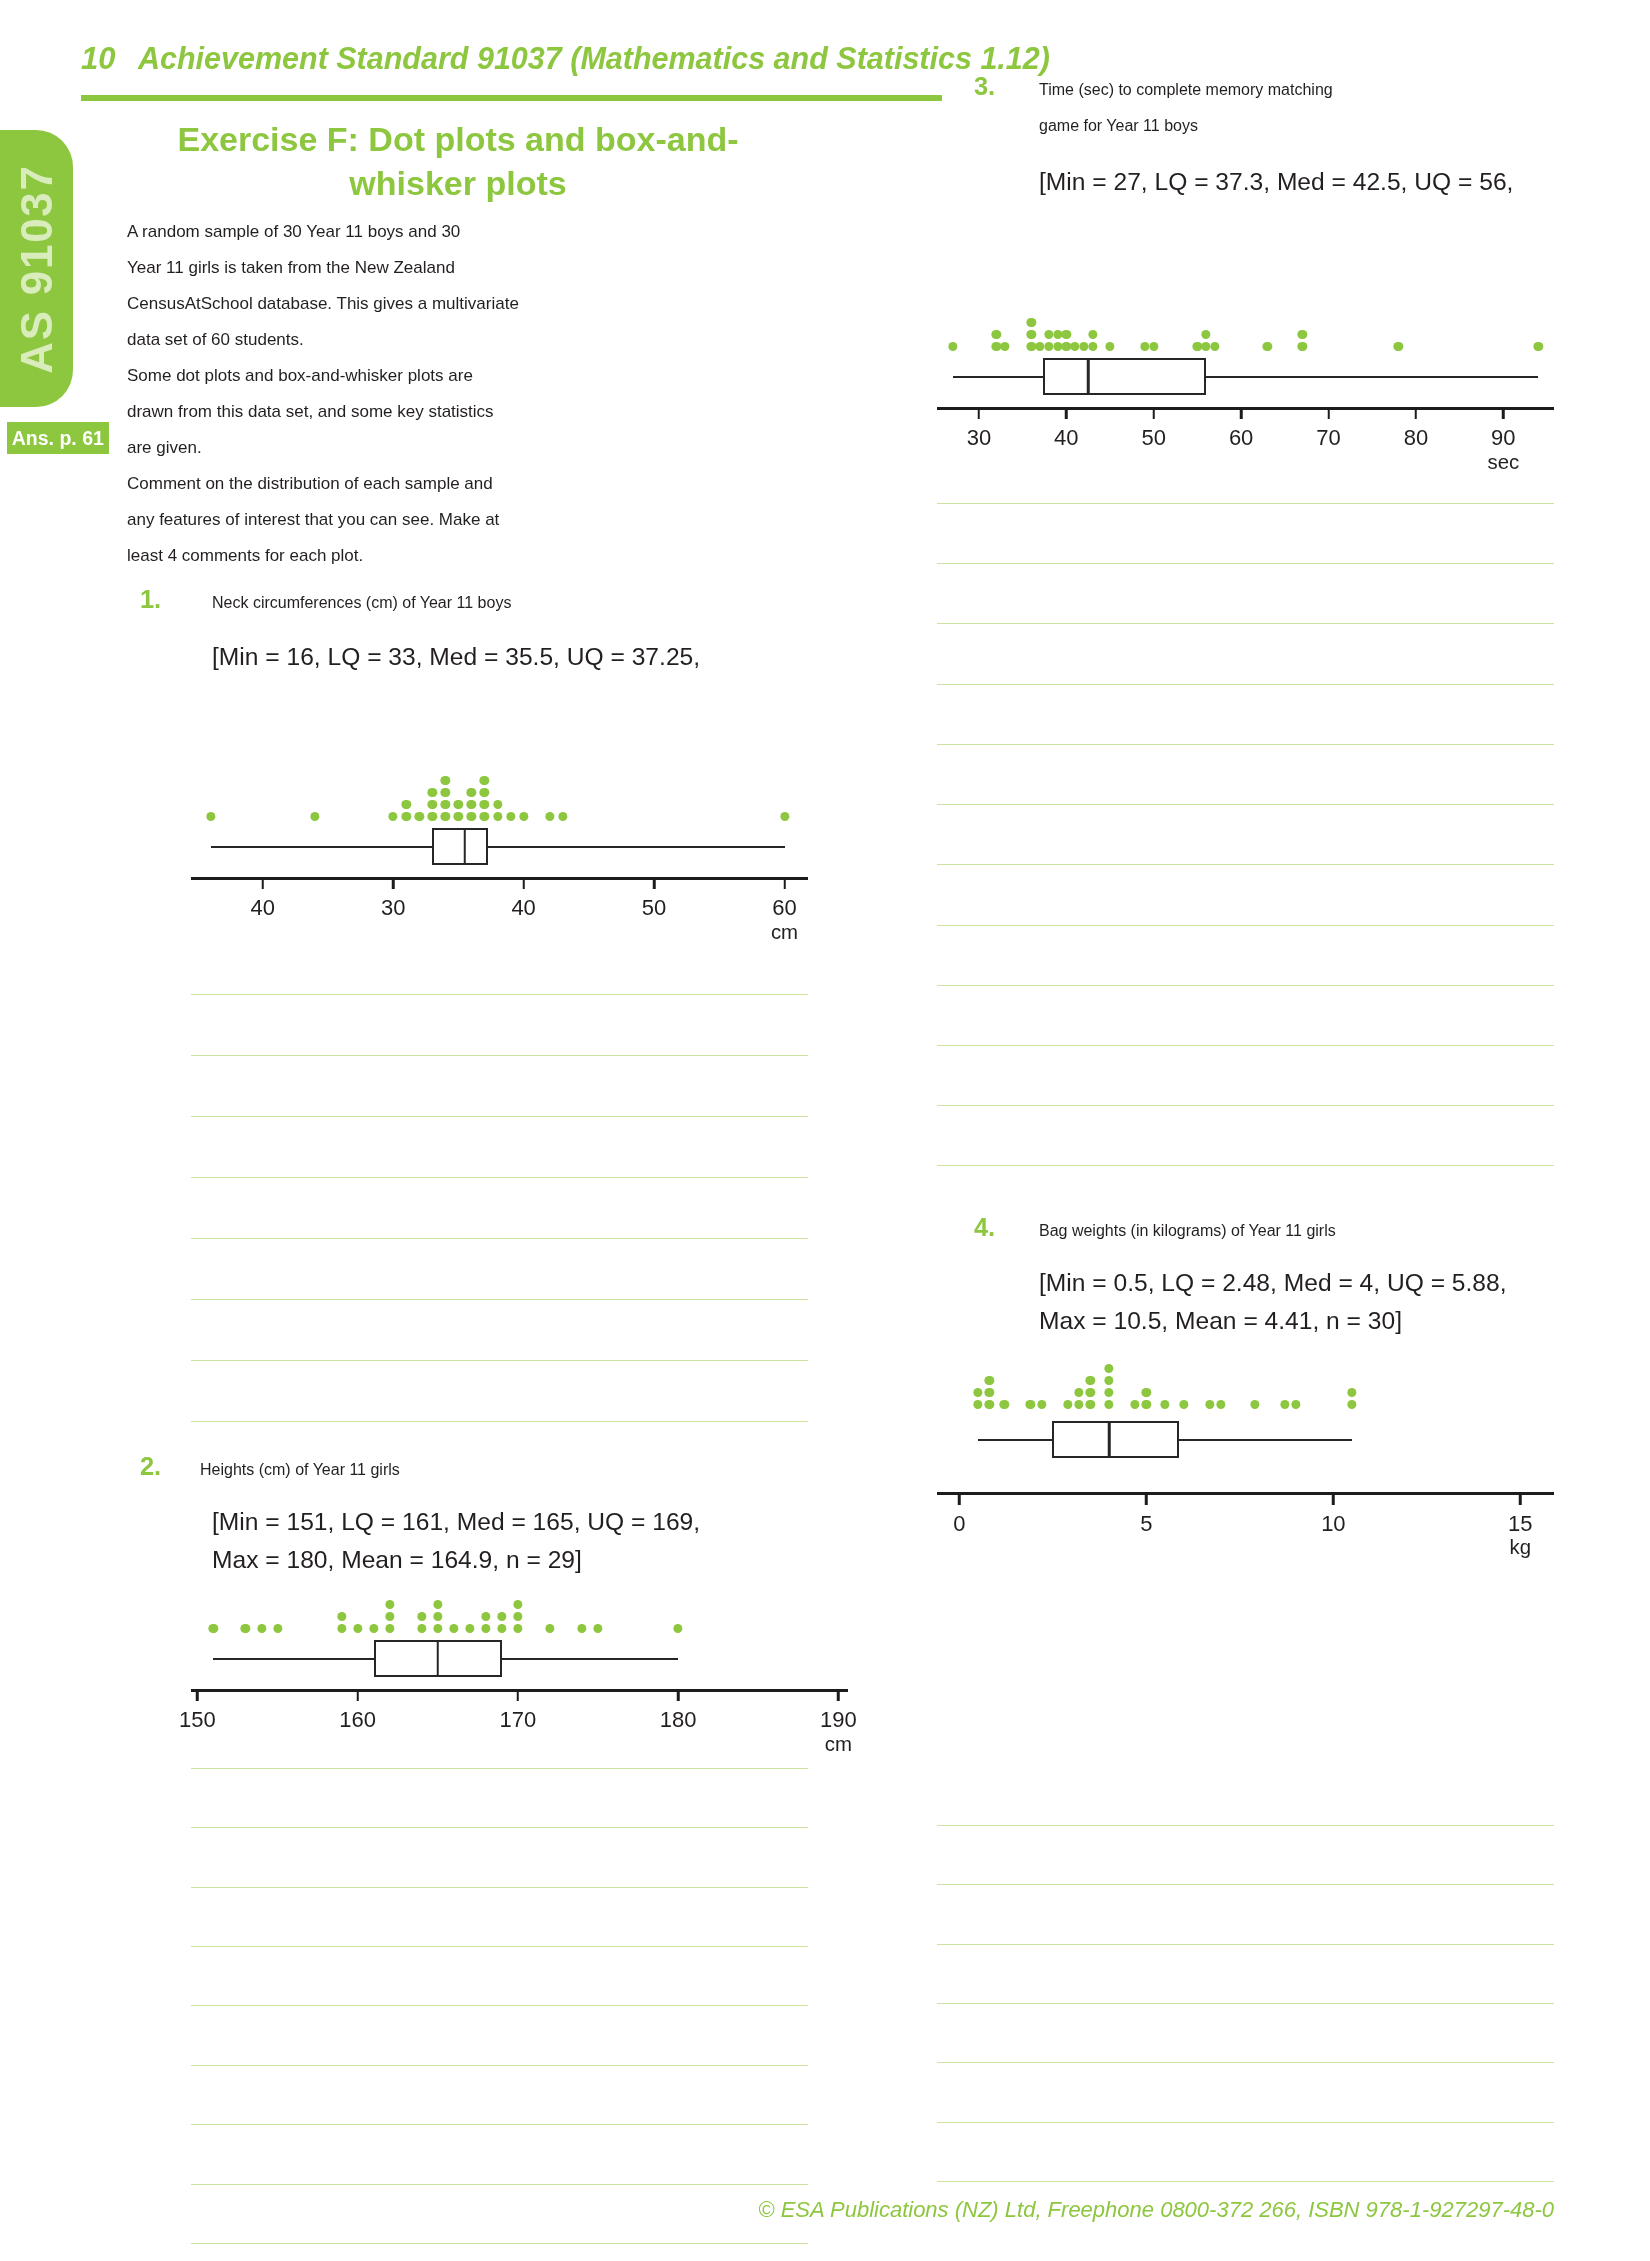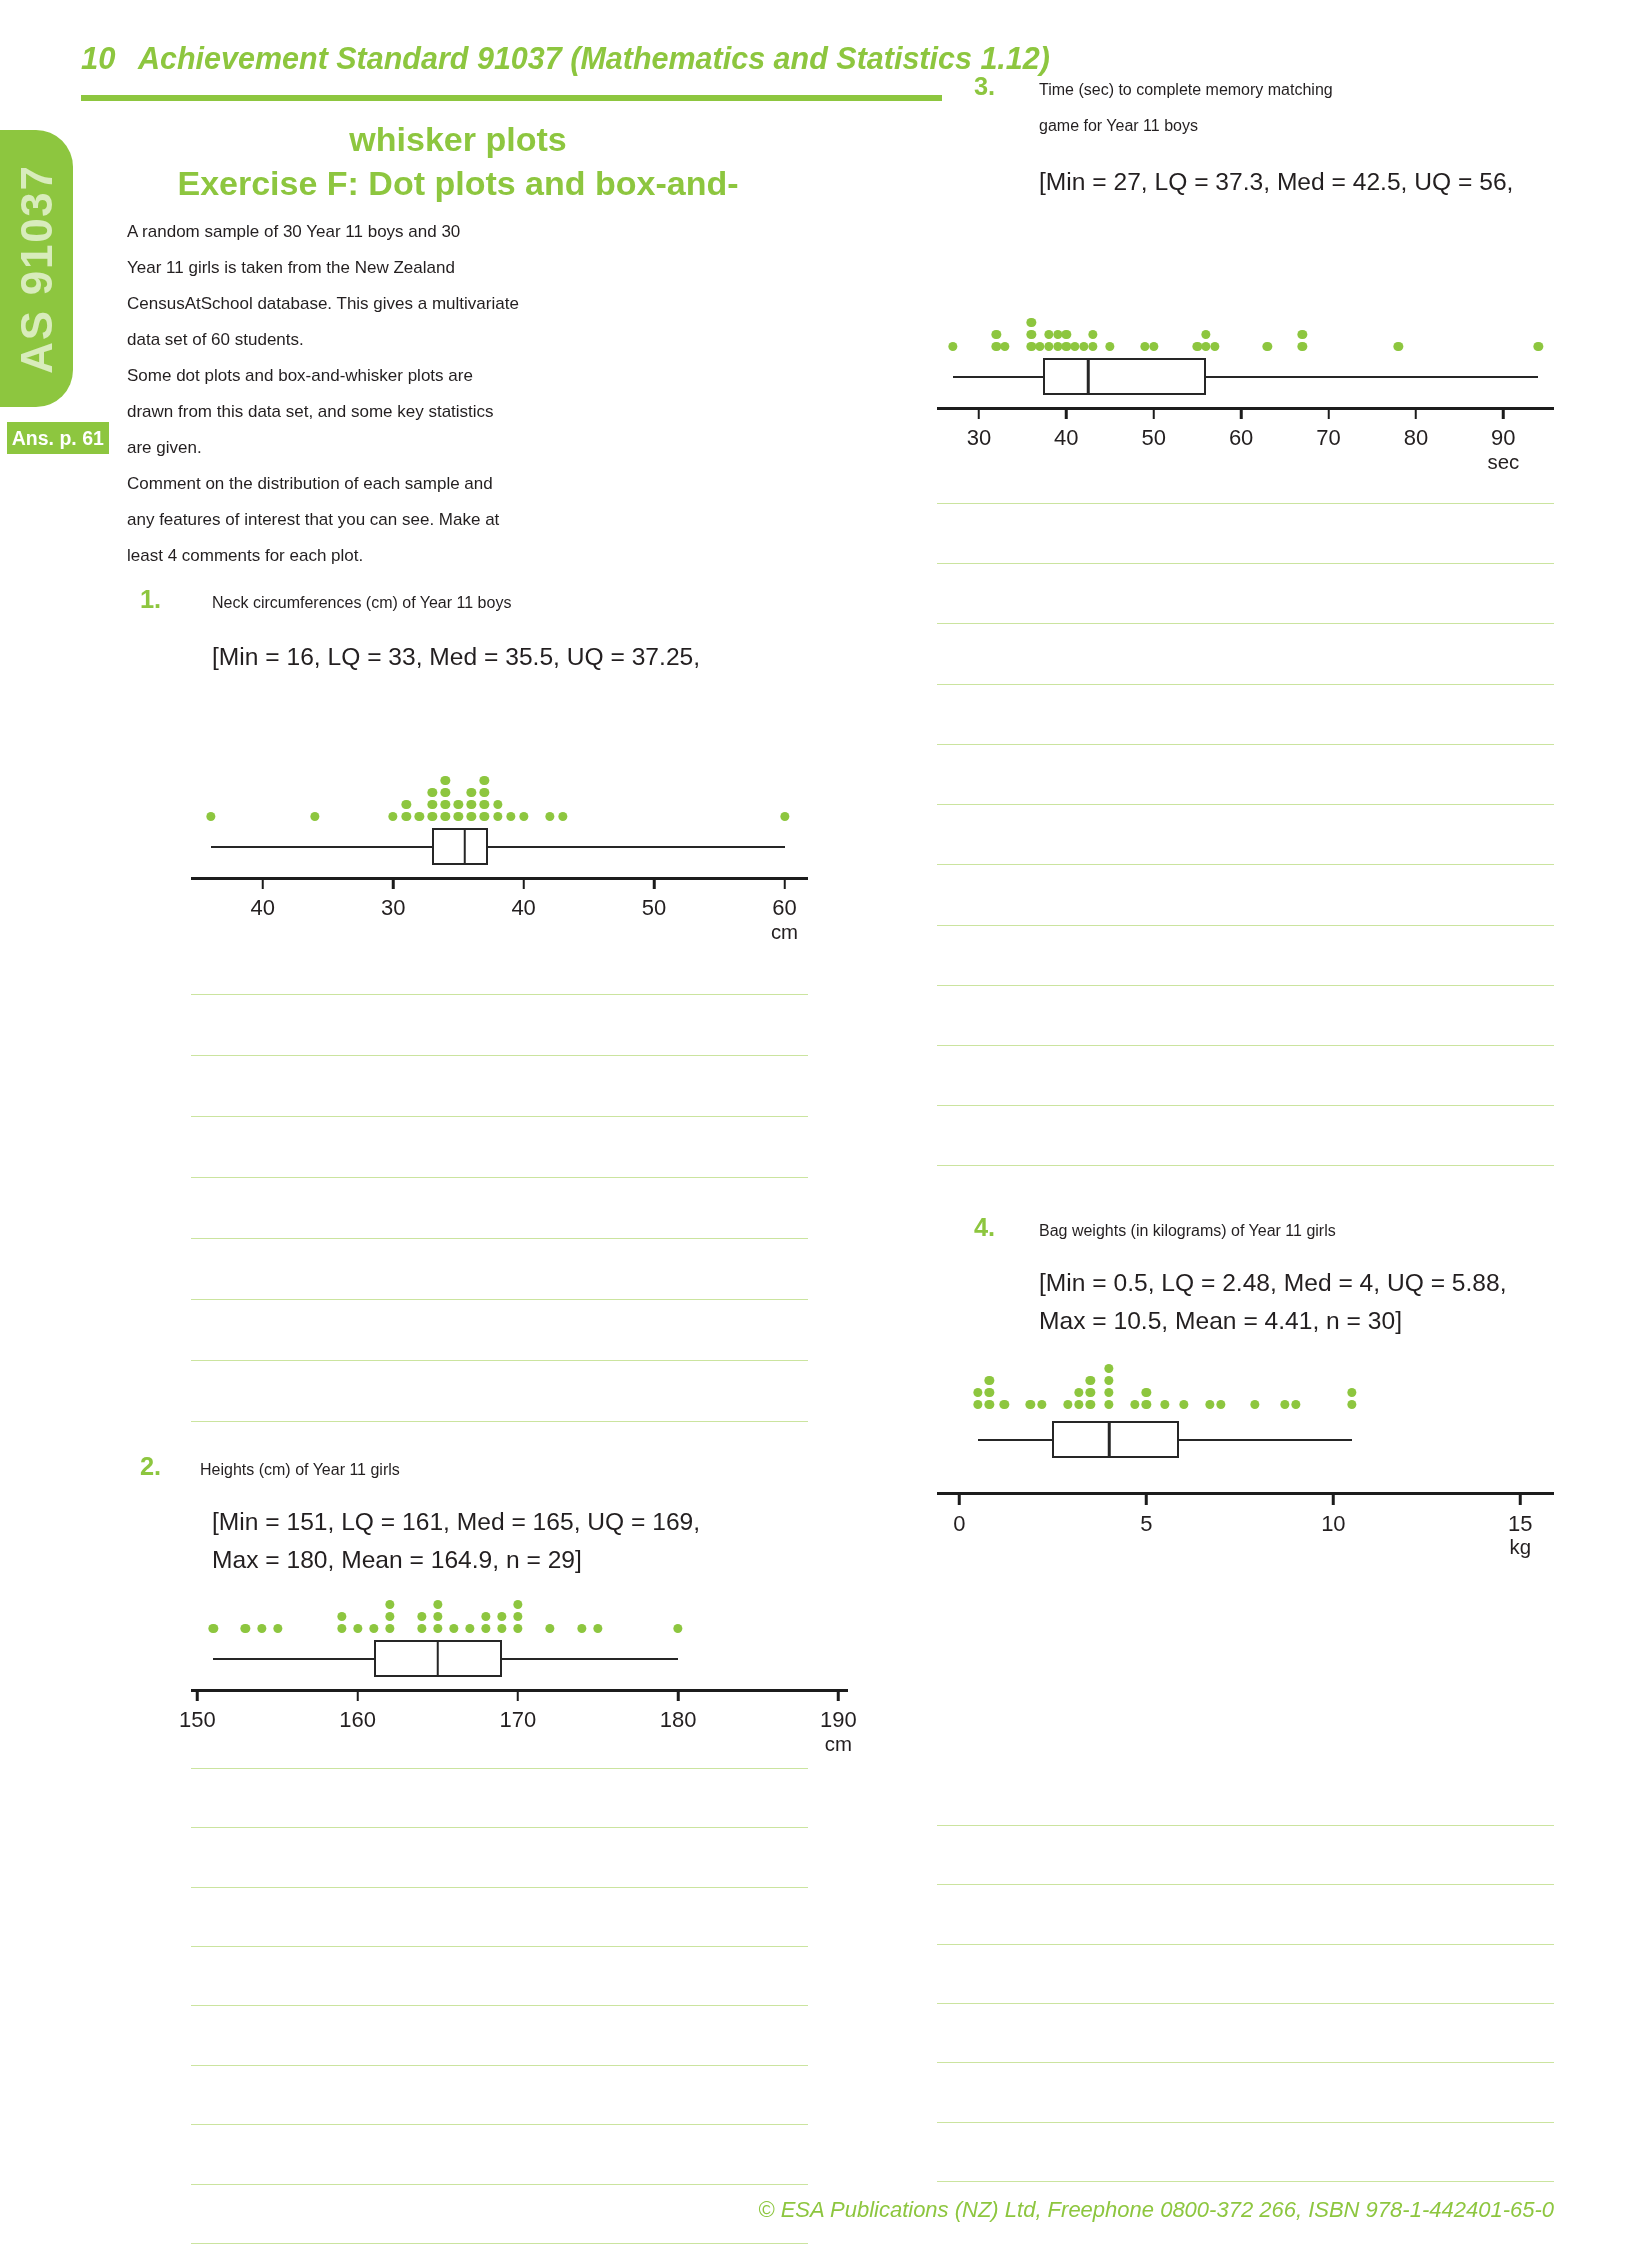--- a/index.html
+++ b/index.html
@@ -54,22 +54,22 @@
 <div class="abs hrule" style="left:81px;top:95px;width:861px;"></div>
 
 <div class="abs sidetab" style="left:0;top:130px;width:73px;height:277px;">
   <span>AS 91037</span>
 </div>
 <div class="abs ansbadge" style="left:6.8px;top:422px;width:102px;height:32px;">
   <span>Ans. p. 61</span>
 </div>
 
 <div class="abs extitle" style="left:127px;top:117px;width:662px;">
+  <div>Exercise F: Dot plots and box-and-</div>
   <div>whisker plots</div>
-  <div>Exercise F: Dot plots and box-and-</div>
 </div>
 
 <div class="abs intro" style="left:127px;top:214px;">
   <div>A random sample of 30 Year 11 boys and 30</div>
   <div>Year 11 girls is taken from the New Zealand</div>
   <div>CensusAtSchool database. This gives a multivariate</div>
   <div>data set of 60 students.</div>
   <div>Some dot plots and box-and-whisker plots are</div>
   <div>drawn from this data set, and some key statistics</div>
   <div>are given.</div>
@@ -362,14 +362,14 @@
 <div class="lines" style="left:937px;top:1825px;width:617px;height:417px;">
     <div class="aline" style="top: 0px;"></div>
     <div class="aline" style="top: 59px;"></div>
     <div class="aline" style="top: 119px;"></div>
     <div class="aline" style="top: 178px;"></div>
     <div class="aline" style="top: 237px;"></div>
     <div class="aline" style="top: 297px;"></div>
     <div class="aline" style="top: 356px;"></div>
   </div>
 
-<div class="abs footer" style="right:97px;top:2197px;">© ESA Publications (NZ) Ltd, Freephone 0800-372 266, ISBN 978-1-442401-65-0</div>
+<div class="abs footer" style="right:97px;top:2197px;">© ESA Publications (NZ) Ltd, Freephone 0800-372 266, ISBN 978-1-927297-48-0</div>
 
 
 </body></html>

